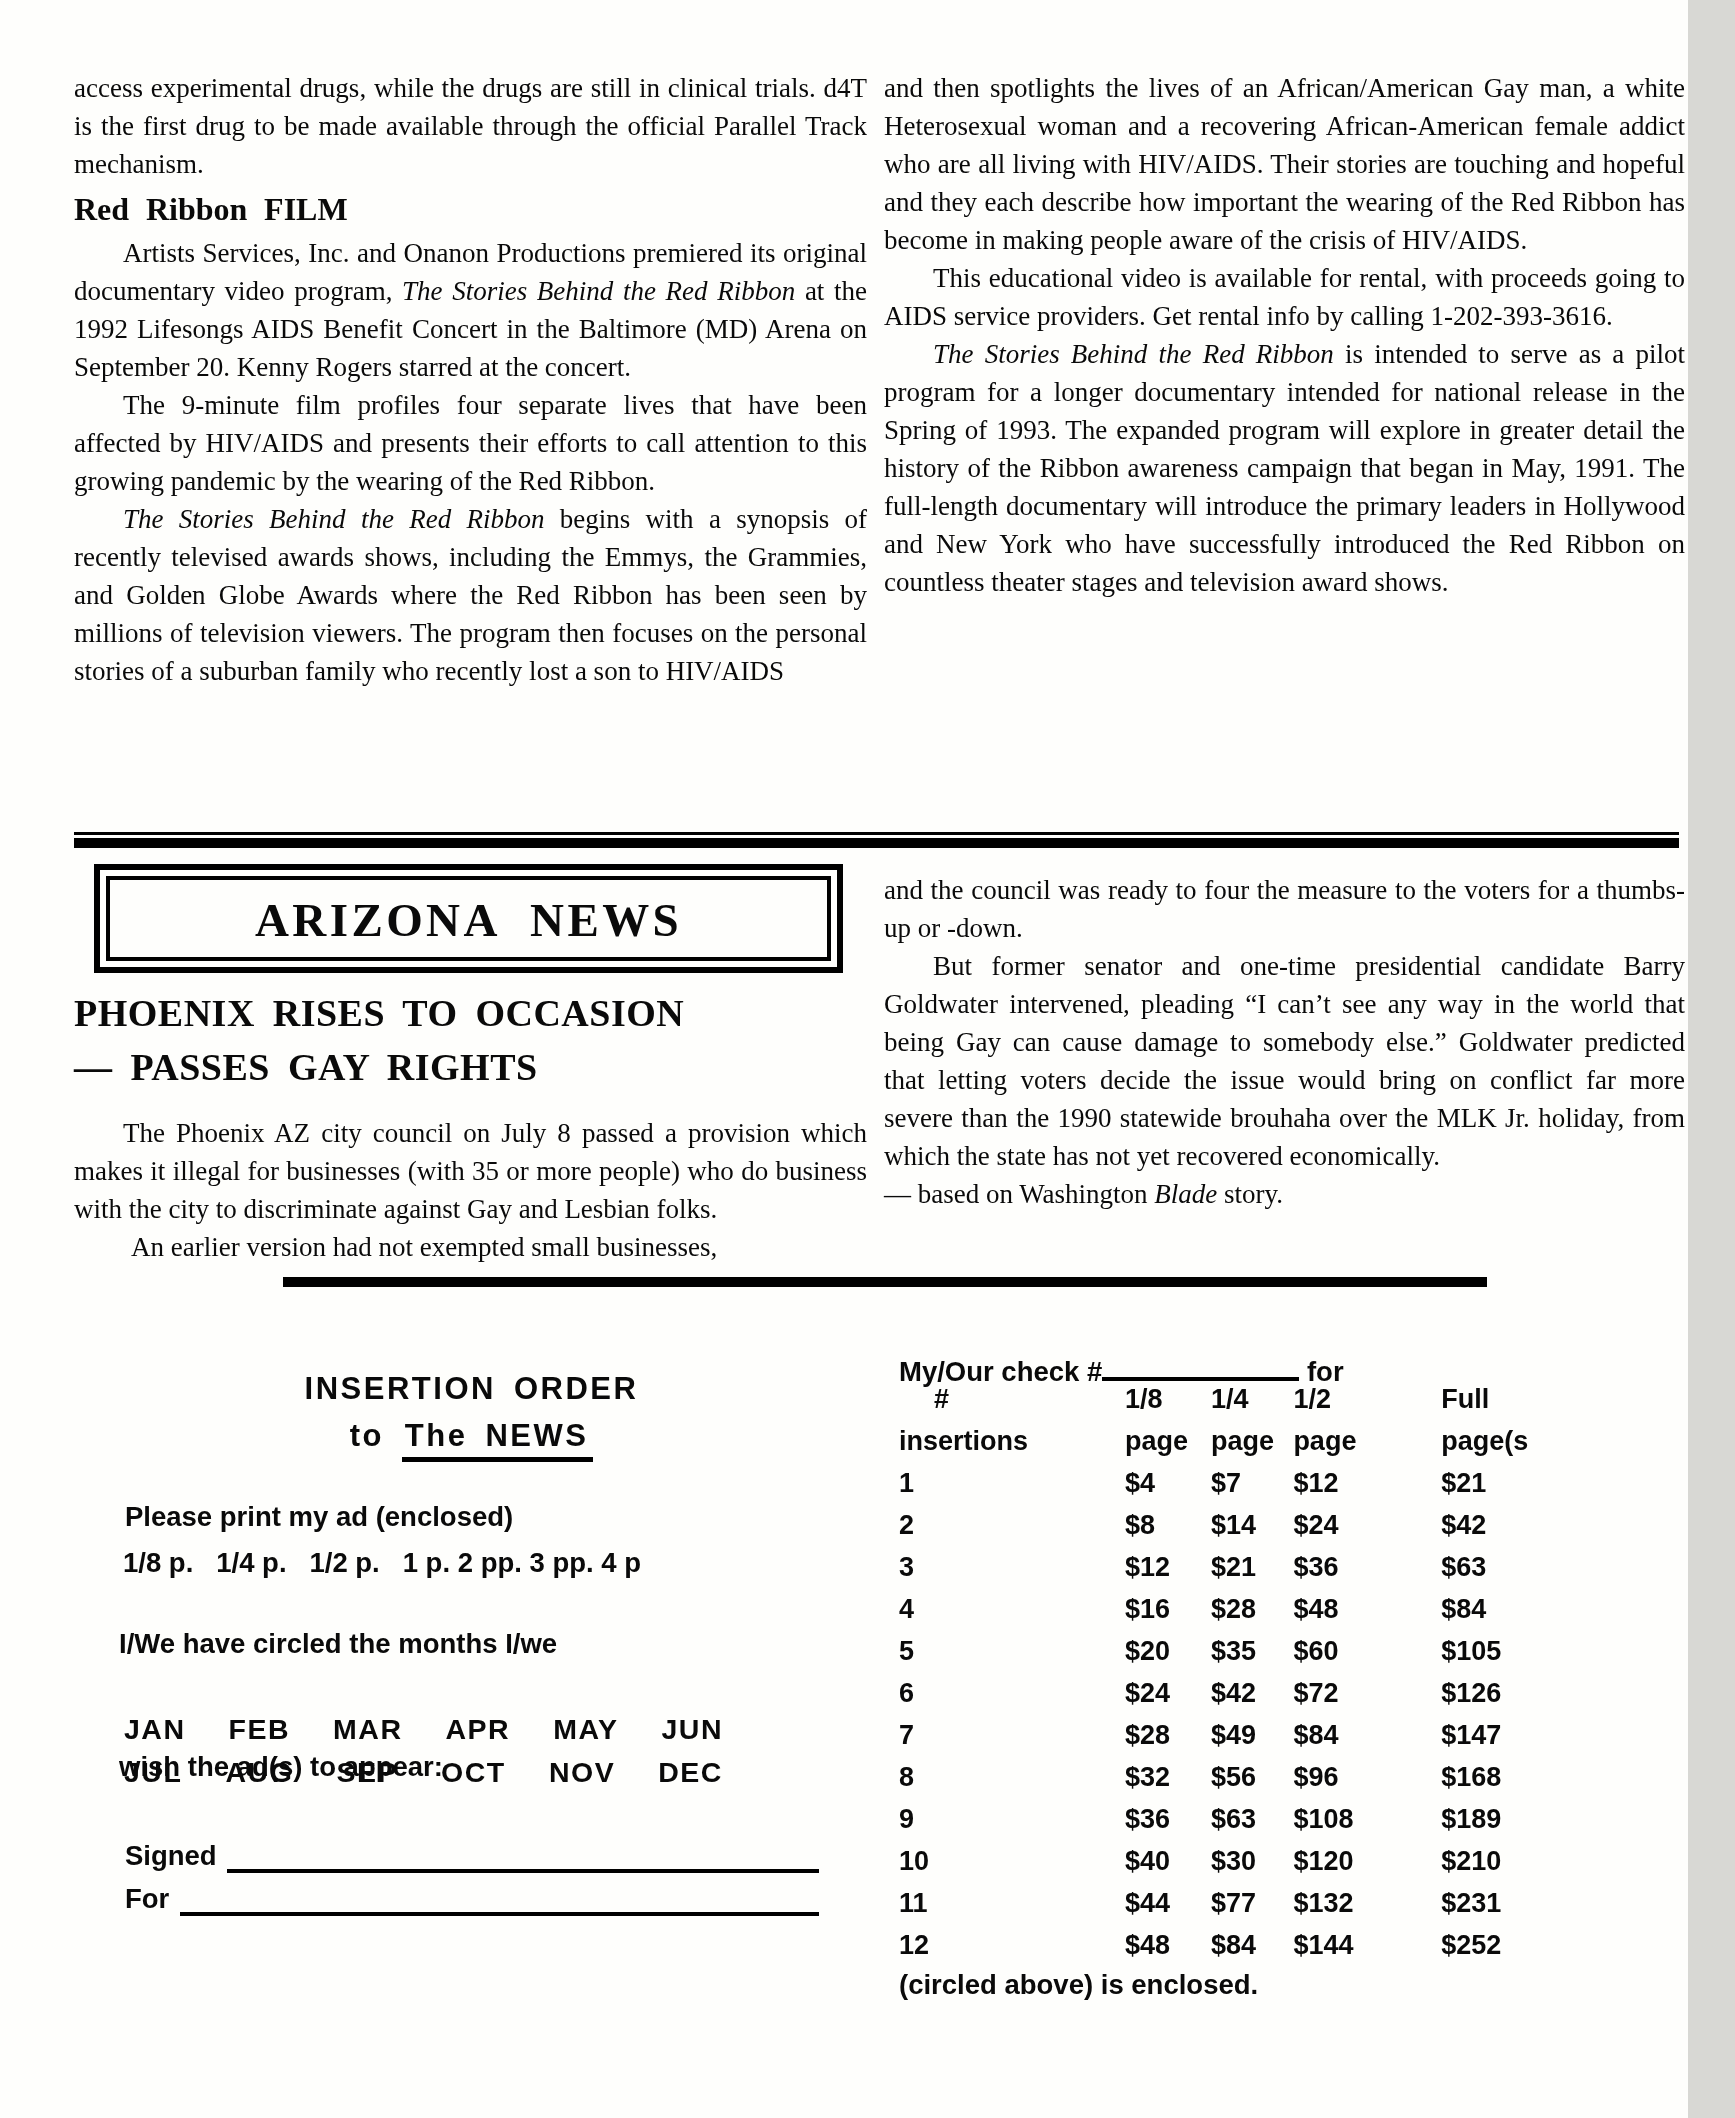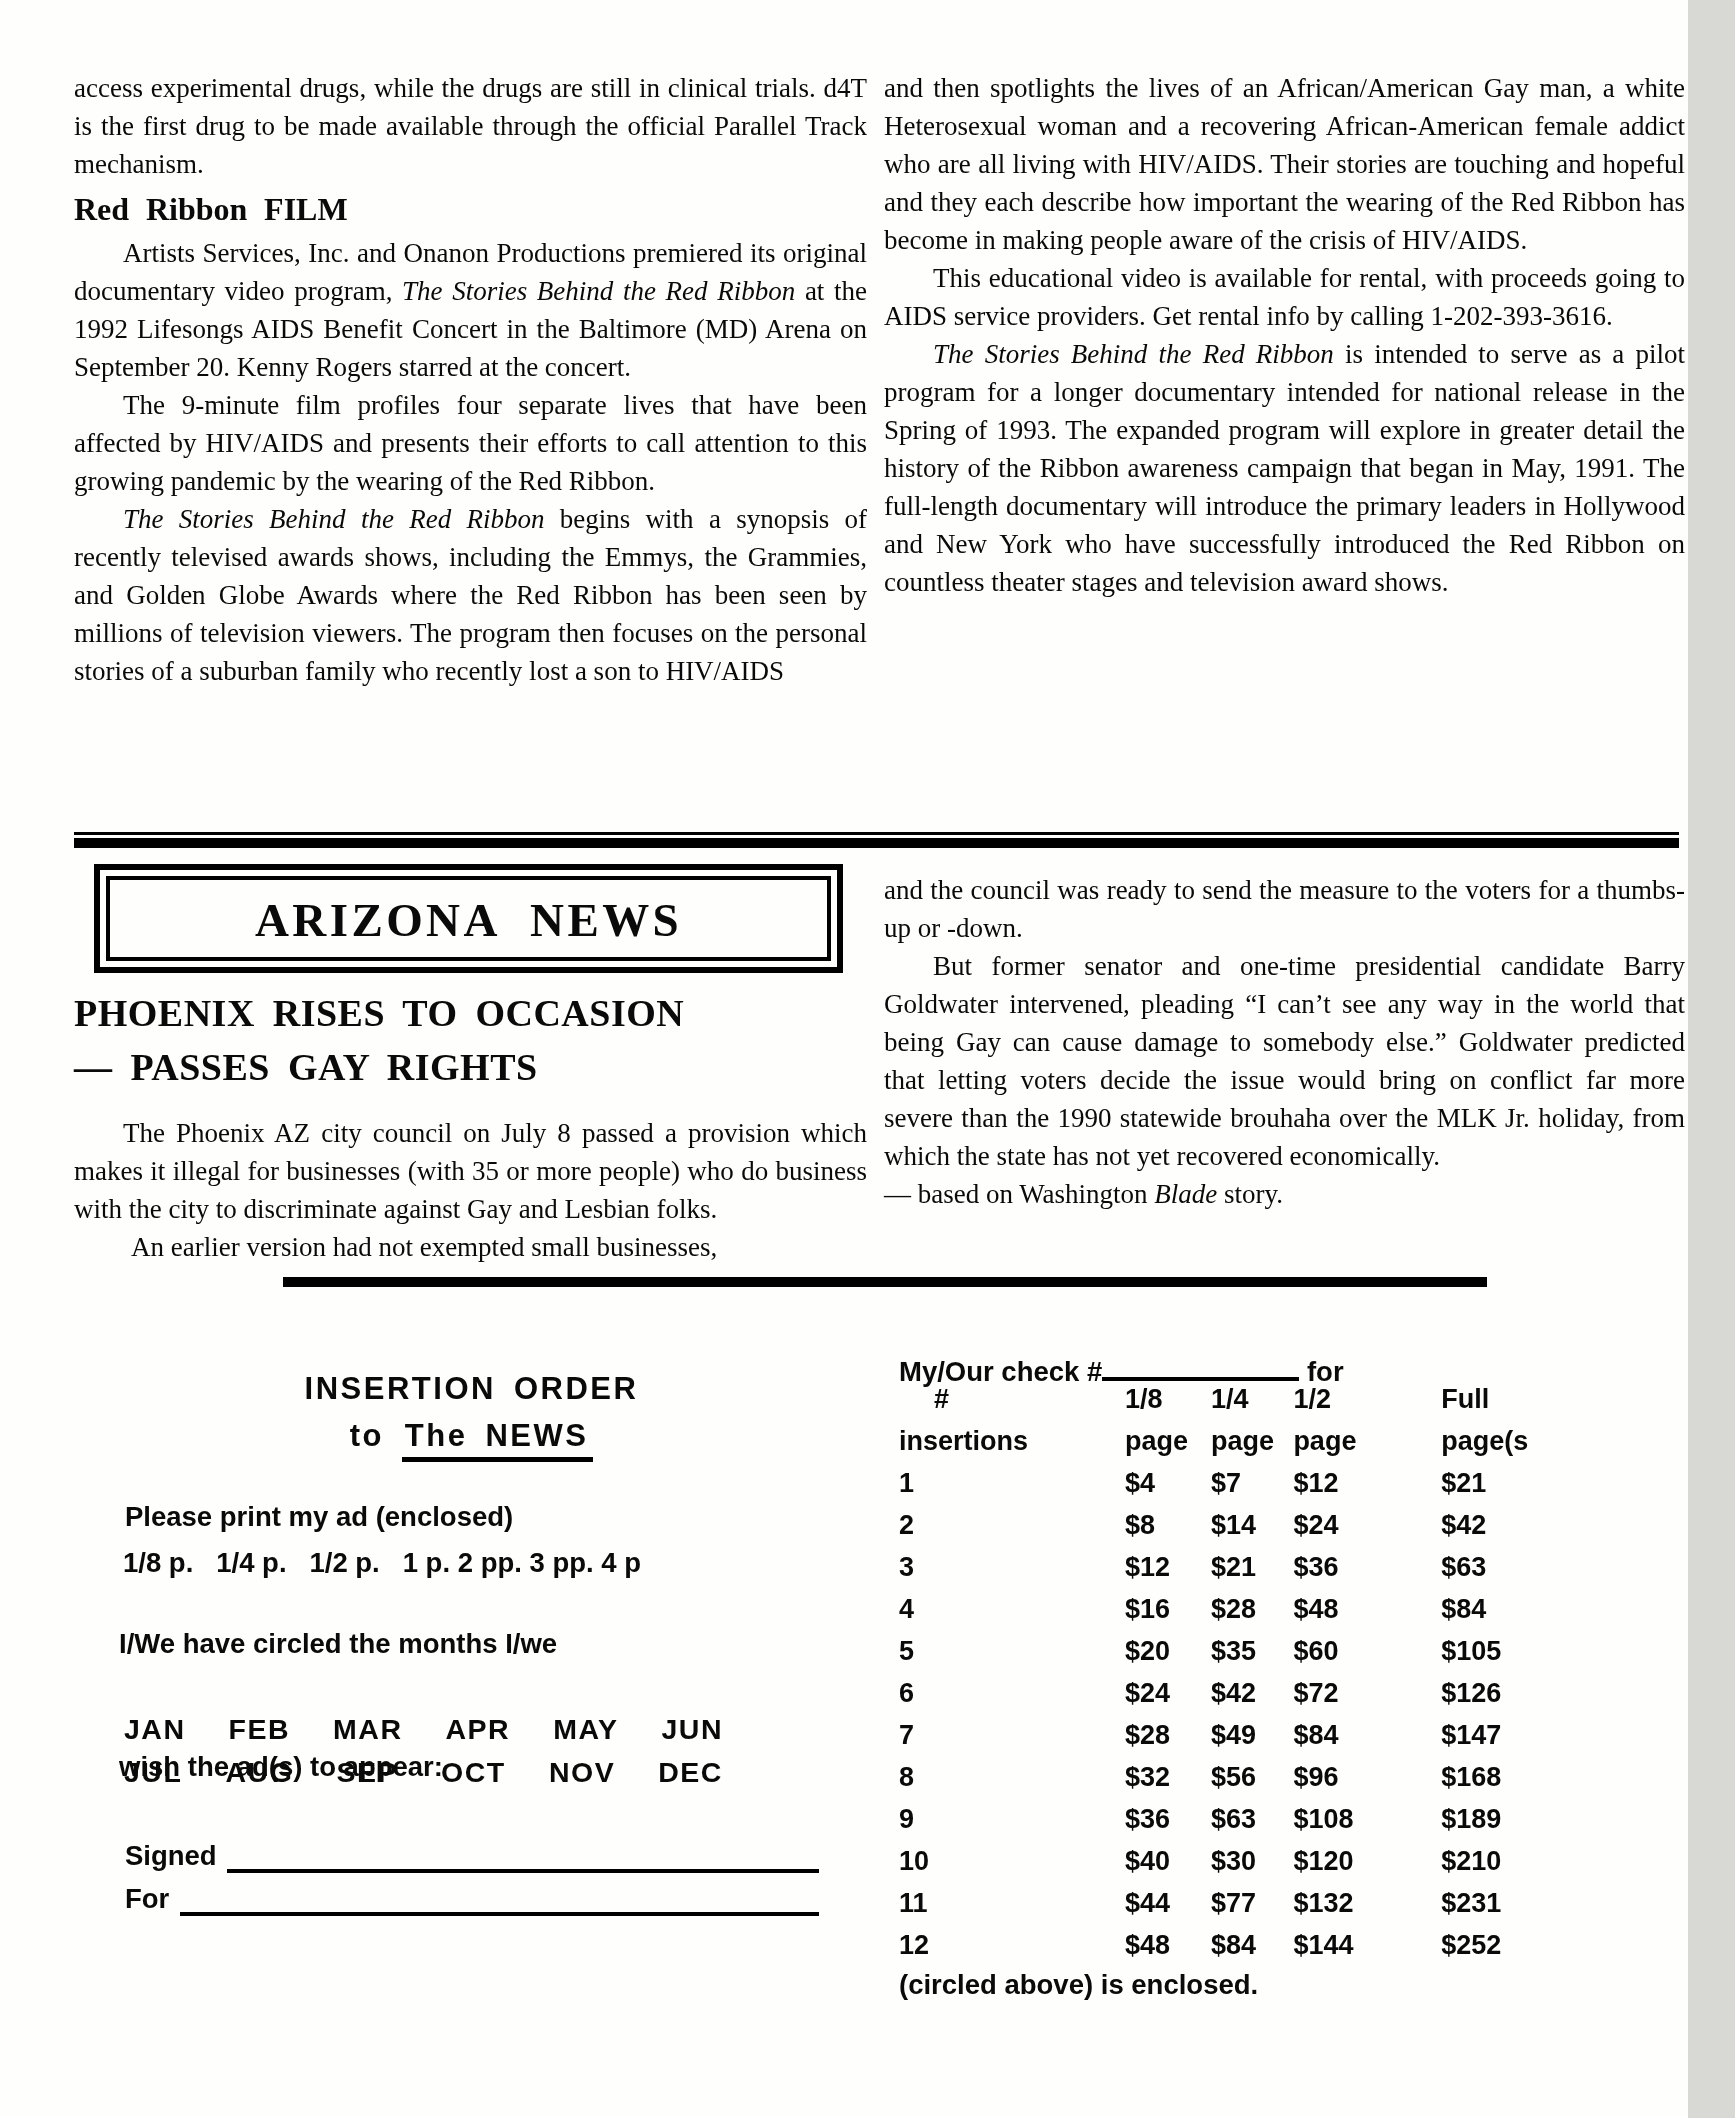--- a/index.html
+++ b/index.html
@@ -75,21 +75,21 @@
         <div class="az-title">ARIZONA NEWS</div>
       </div>
     </div>
     <div class="headline h-line1">PHOENIX RISES TO OCCASION</div>
     <div class="headline h-line2">— PASSES GAY RIGHTS</div>
     <p class="ind az-par">The Phoenix AZ city council on July 8 passed a provision which makes it illegal for businesses (with 35 or more people) who do business with the city to discriminate against Gay and Lesbian folks.</p>
     <p class="ind2">An earlier version had not exempted small businesses,</p>
   </div>
 
   <div class="col" style="left:884px;top:871px;width:801px;">
-    <p>and the council was ready to send the measure to the voters for a thumbs-up or -down.</p>
+    <p>and the council was ready to four the measure to the voters for a thumbs-up or -down.</p>
     <p class="ind">But former senator and one-time presidential candidate Barry Goldwater intervened, pleading “I can’t see any way in the world that being Gay can cause damage to somebody else.” Goldwater predicted that letting voters decide the issue would bring on conflict far more severe than the 1990 statewide brouhaha over the MLK Jr. holiday, from which the state has not yet recovered economically.</p>
     <p><span>— based on Washington </span><em>Blade</em><span> story.</span></p>
   </div>
 
   <div class="rule rule2"></div>
 
   <div class="fline sans center title-big" style="left:157px;top:1419px;width:629px;"><span>to </span><span class="u-thick">The NEWS</span></div>
   <div class="fline sans center title-big" style="left:157px;top:1372px;width:629px;">INSERTION ORDER</div>
 
   <div class="fline sans" style="left:125px;top:1500px;">Please print my ad (enclosed)</div>

